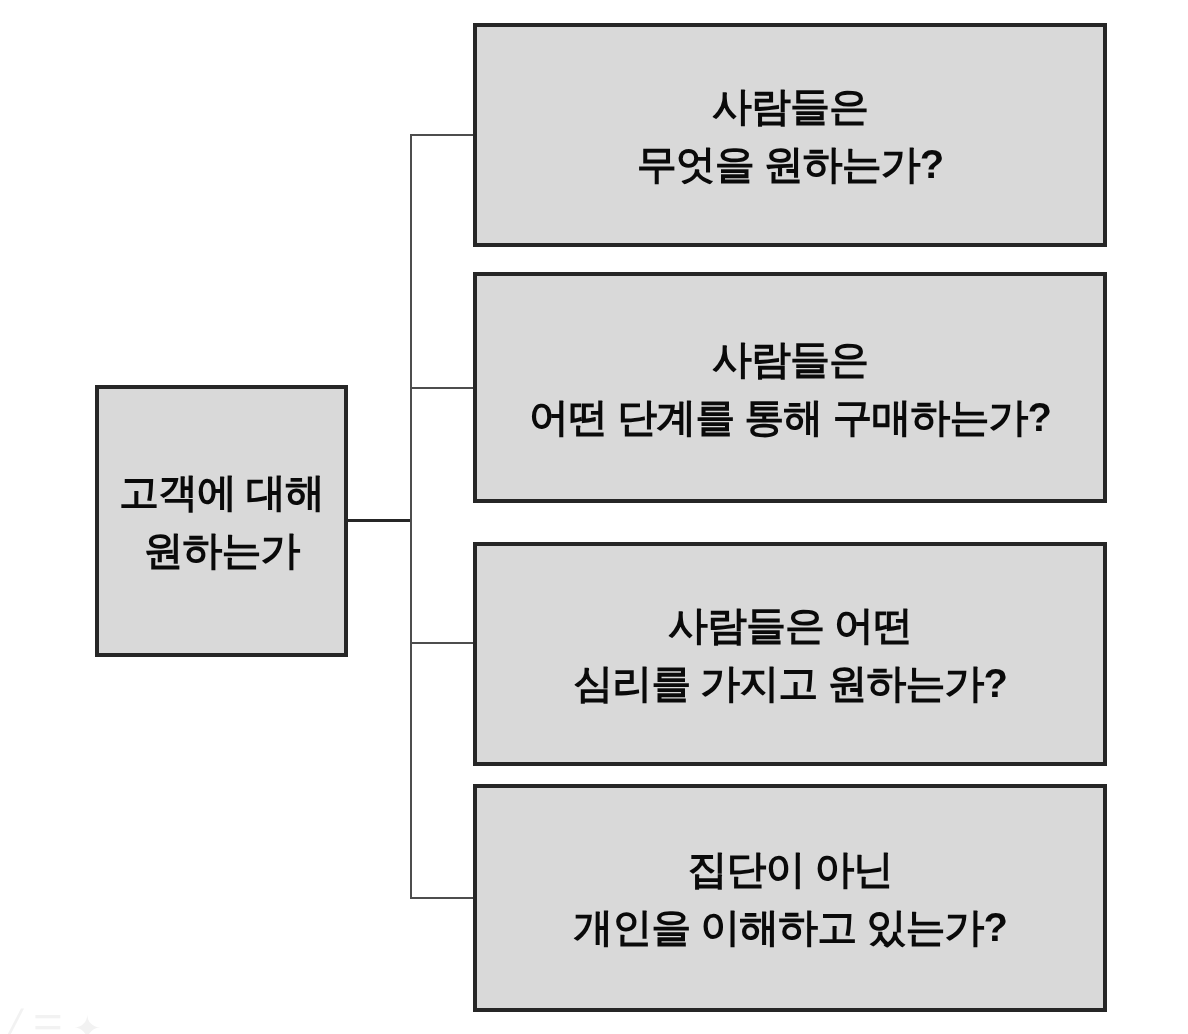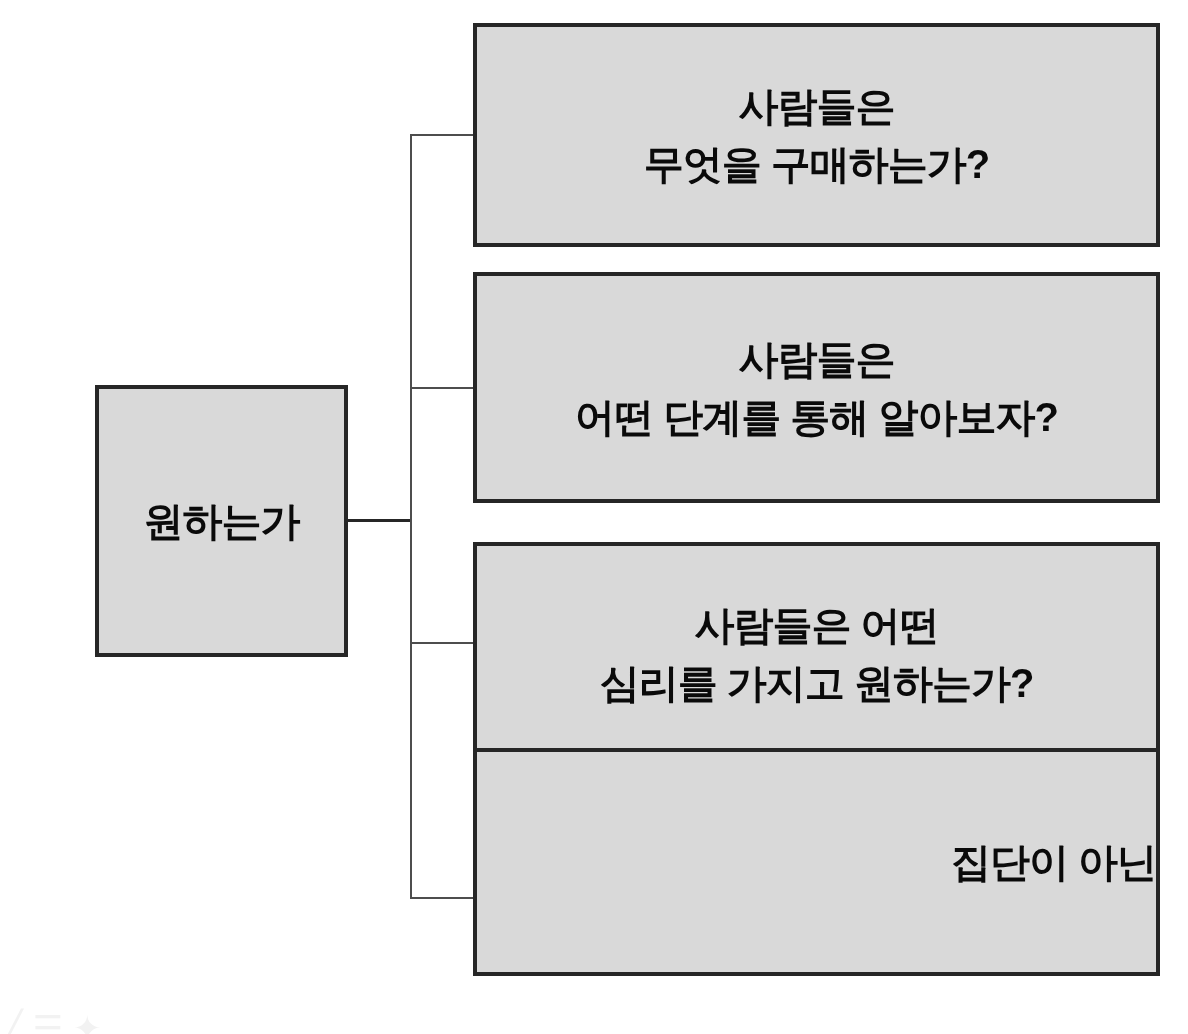--- a/index.html
+++ b/index.html
@@ -39,27 +39,27 @@
 
   .node-root {
     left: 95px;
     top: 385px;
     width: 253px;
     height: 272px;
   }
 
   .node-child {
     left: 473px;
-    width: 687px;
+    width: 634px;
   }
 
   .node-child-1 { top: 23px;  height: 224px; }
   .node-child-2 { top: 272px; height: 231px; }
   .node-child-3 { top: 542px; height: 224px; }
-  .node-child-4 { top: 748px; height: 228px; text-align: right; }
+  .node-child-4 { top: 784px; height: 228px; }
 
   
   .connector {
     position: absolute;
     background: var(--connector, #4d4d4d);
   }
 
   .conn-root-stub {
     left: 348px;
     top: 519px;
@@ -100,55 +100,57 @@
     user-select: none;
   }
 </style>
 </head>
 <body>
 
 <div class="canvas">
 
   <div class="node node-root">
     <div class="node-label">
+      <div>고객에 대해</div>
       <div>원하는가</div>
     </div>
   </div>
 
   <div class="connector conn-root-stub"></div>
   <div class="connector conn-trunk"></div>
   <div class="connector conn-branch conn-branch-1"></div>
   <div class="connector conn-branch conn-branch-2"></div>
   <div class="connector conn-branch conn-branch-3"></div>
   <div class="connector conn-branch conn-branch-4"></div>
 
   <div class="node node-child node-child-1">
     <div class="node-label">
       <div>사람들은</div>
-      <div>무엇을 구매하는가?</div>
+      <div>무엇을 원하는가?</div>
     </div>
   </div>
 
   <div class="node node-child node-child-2">
     <div class="node-label">
       <div>사람들은</div>
-      <div>어떤 단계를 통해 알아보자?</div>
+      <div>어떤 단계를 통해 구매하는가?</div>
     </div>
   </div>
 
   <div class="node node-child node-child-3">
     <div class="node-label">
       <div>사람들은 어떤</div>
       <div>심리를 가지고 원하는가?</div>
     </div>
   </div>
 
   <div class="node node-child node-child-4">
     <div class="node-label">
       <div>집단이 아닌</div>
+      <div>개인을 이해하고 있는가?</div>
     </div>
   </div>
 
   <div class="watermark">
     <span>╱</span>
     <span>☰</span>
     <span>✦</span>
   </div>
 
 </div>

